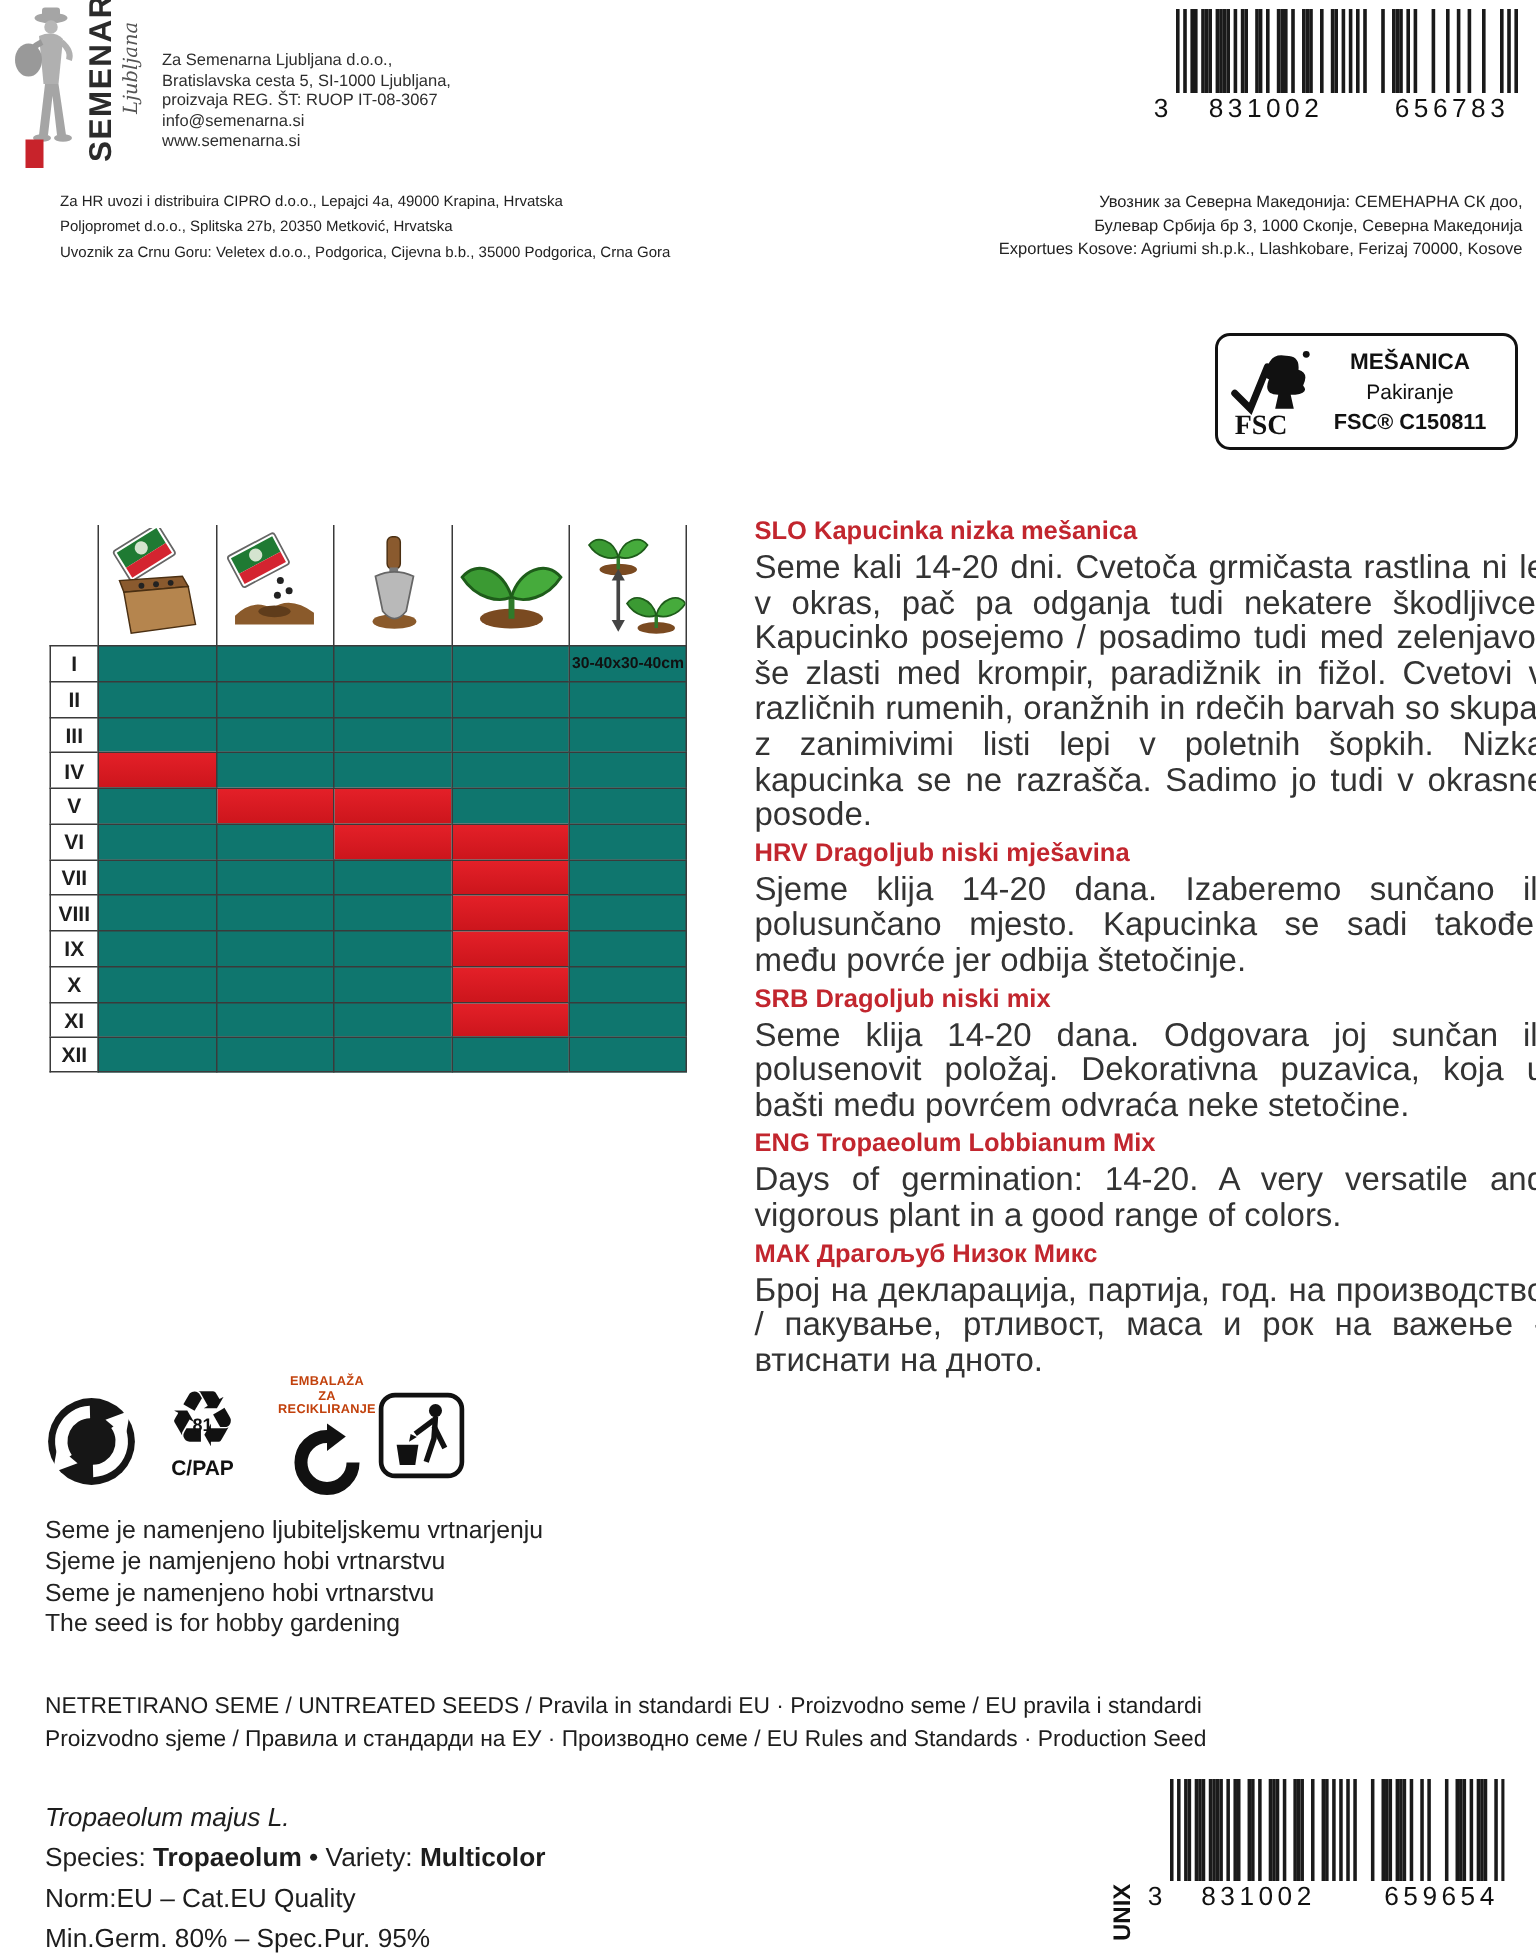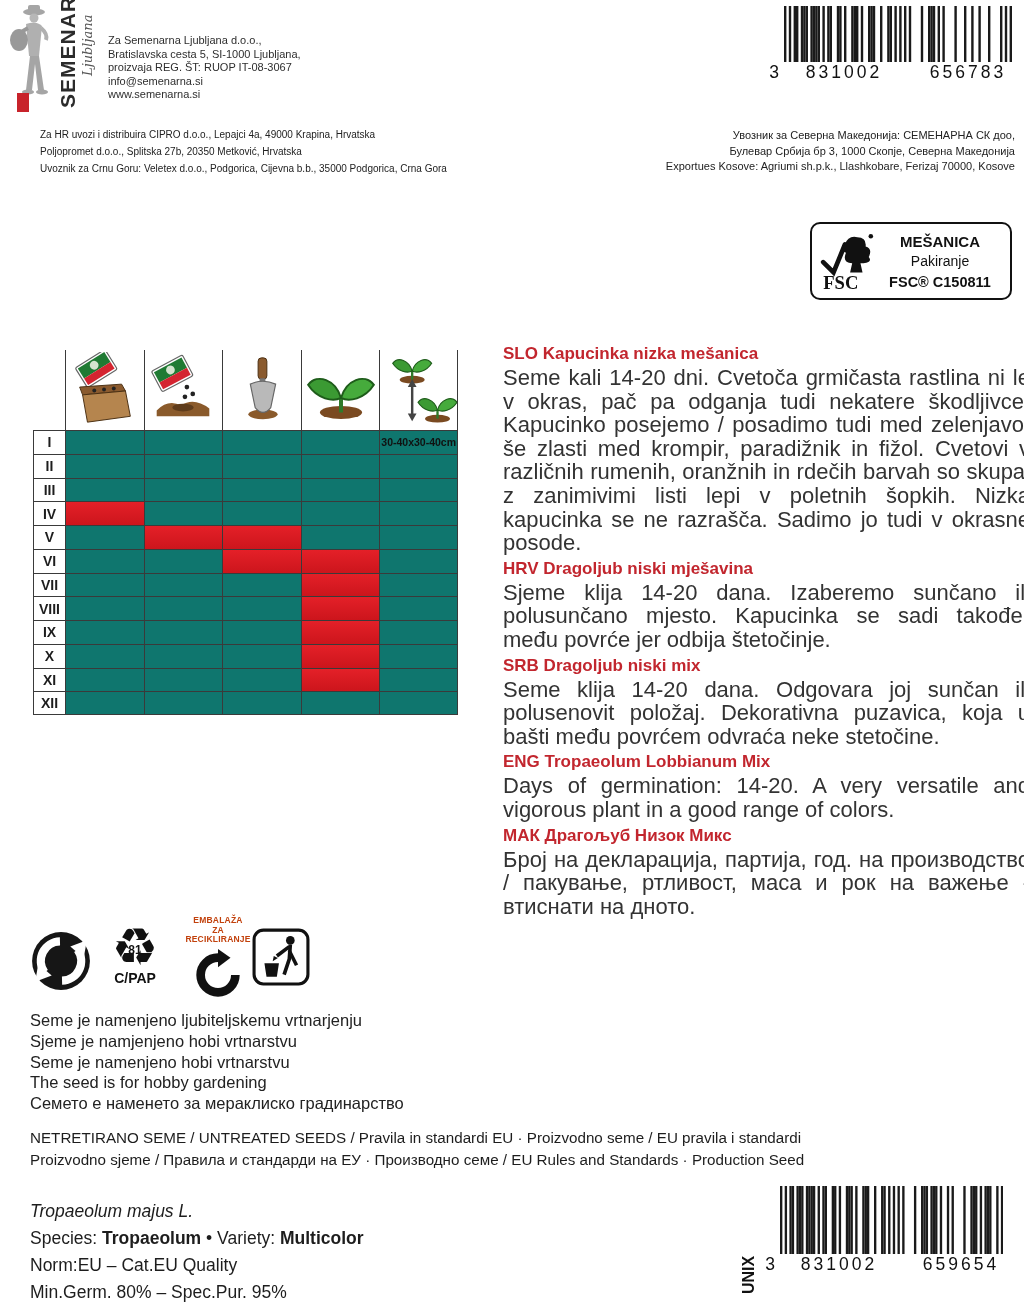--- a/index.html
+++ b/index.html
@@ -406,21 +406,20 @@
     <path d="M36 18 L24 27" stroke="#111" stroke-width="3.5" fill="none"></path>
     <path d="M21 27 l4 2 -5 3 z" fill="#111"></path>
     <path d="M12 34 h14 l-2 13 h-10 z" fill="#111"></path>
   </svg>
 
   <div class="hobby">
     <div>Seme je namenjeno ljubiteljskemu vrtnarjenju</div>
     <div>Sjeme je namjenjeno hobi vrtnarstvu</div>
     <div>Seme je namenjeno hobi vrtnarstvu</div>
     <div>The seed is for hobby gardening</div>
-    <div>Семето е наменето за мераклиско градинарство</div>
   </div>
 
   <div class="untreated">
     <div>NETRETIRANO SEME / UNTREATED SEEDS / Pravila in standardi EU · Proizvodno seme / EU pravila i standardi</div>
     <div>Proizvodno sjeme / Правила и стандарди на ЕУ · Производно семе / EU Rules and Standards · Production Seed</div>
   </div>
 
   <div class="product">
     <div class="latin">Tropaeolum majus L.</div>
     <div>

